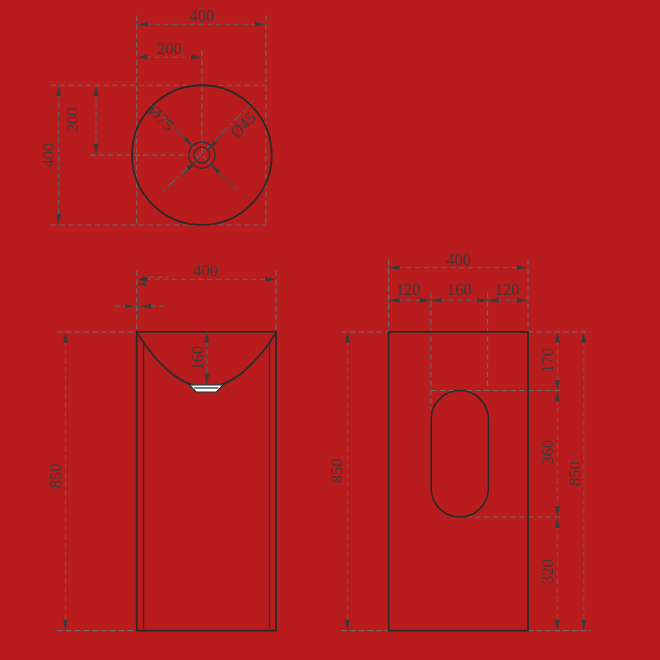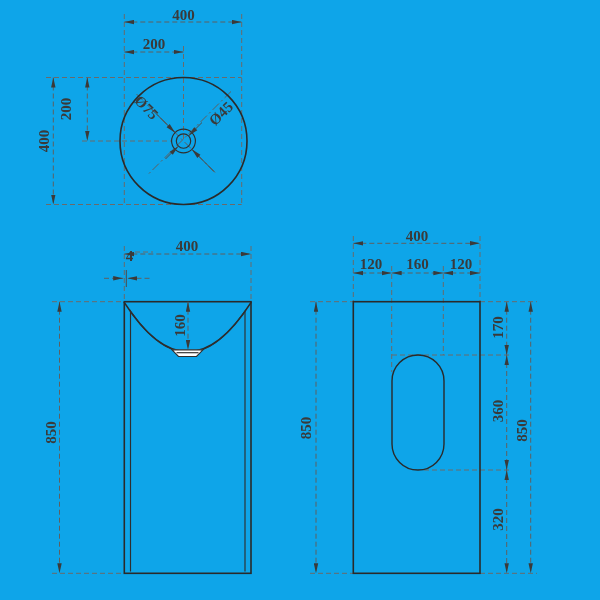--- a/index.html
+++ b/index.html
@@ -1,16 +1,16 @@
 <!DOCTYPE html>
 <html><head>
 <meta charset="utf-8">
 <style>
   html,body{margin:0;padding:0;background:#ffffff;}
-  .stage{position:relative;width:600px;height:600px;background:#0ea5e9;overflow:hidden;font-weight:bold;}
+  .stage{position:relative;width:600px;height:600px;background:#b91c1c;overflow:hidden;}
   svg{display:block;}
   .outline{stroke:#2a2a2a;stroke-width:1.6;fill:none;stroke-linecap:square;}
   .outline-thin{stroke:#2f2f2f;stroke-width:1.15;fill:none;}
   .dim{stroke:#5f5f5f;stroke-width:1;fill:none;stroke-dasharray:5 3;}
   .ext{stroke:#6a6a6a;stroke-width:1;fill:none;stroke-dasharray:5 3;}
   .leader{stroke:#5f5f5f;stroke-width:1;fill:none;stroke-dasharray:9 3 2 3;}
   .carrier{stroke:#4a4a4a;stroke-width:1;fill:none;}
   .tick{stroke:#4a4a4a;stroke-width:1;fill:none;}
   .lbl{font-family:"Liberation Serif","DejaVu Serif",serif;font-size:15px;fill:#3a3a3a;}
   .white{fill:#ffffff;}

